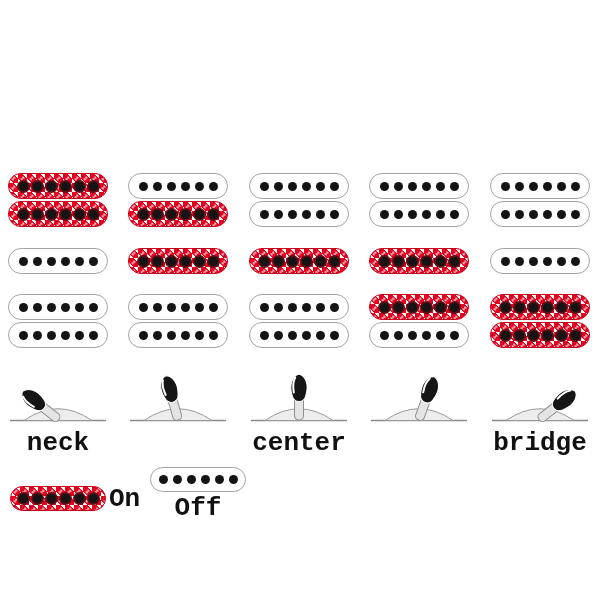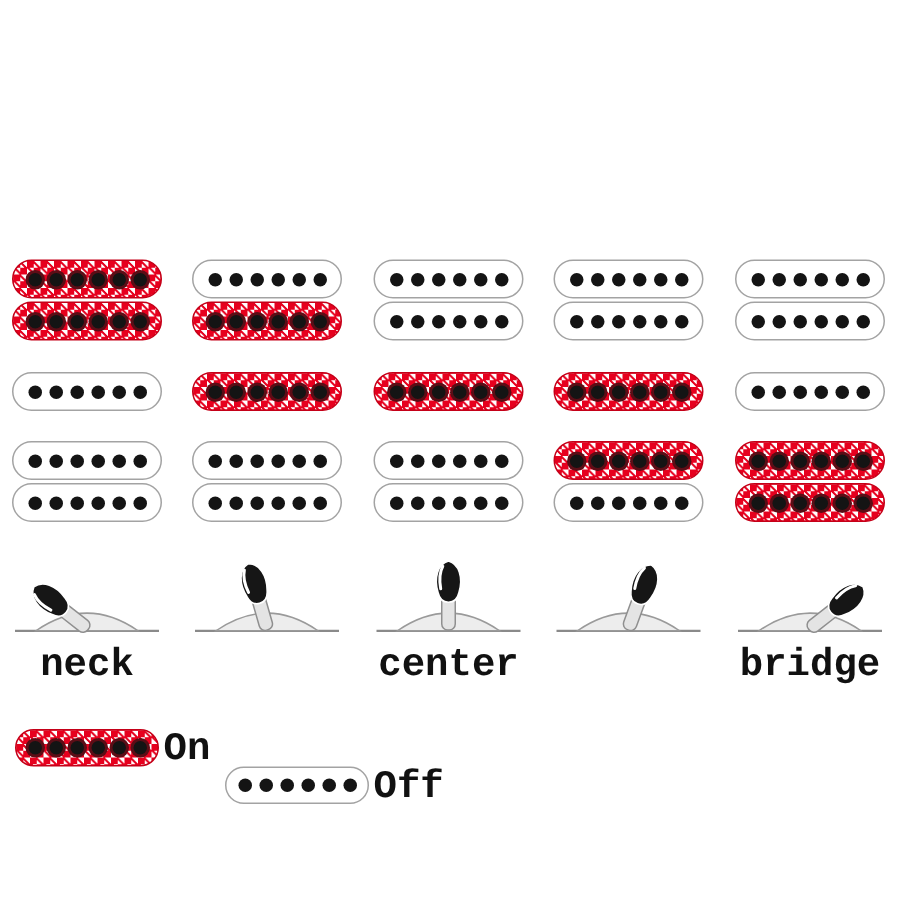--- a/index.html
+++ b/index.html
@@ -308,21 +308,21 @@
           <span class="dot"></span>
           <span class="dot"></span>
           <span class="dot"></span>
           <span class="dot"></span>
           <span class="dot"></span>
         </div>
       </span>
     <span class="legend-label">On</span>
   </div>
 
-  <div class="legend-item" style="left:150px;top:468px;">
+  <div class="legend-item" style="left:150px;top:424px;flex-direction:column;">
     <span id="legend-coil-off">
         <div class="coil off">
           <span class="dot"></span>
           <span class="dot"></span>
           <span class="dot"></span>
           <span class="dot"></span>
           <span class="dot"></span>
           <span class="dot"></span>
         </div>
       </span>

